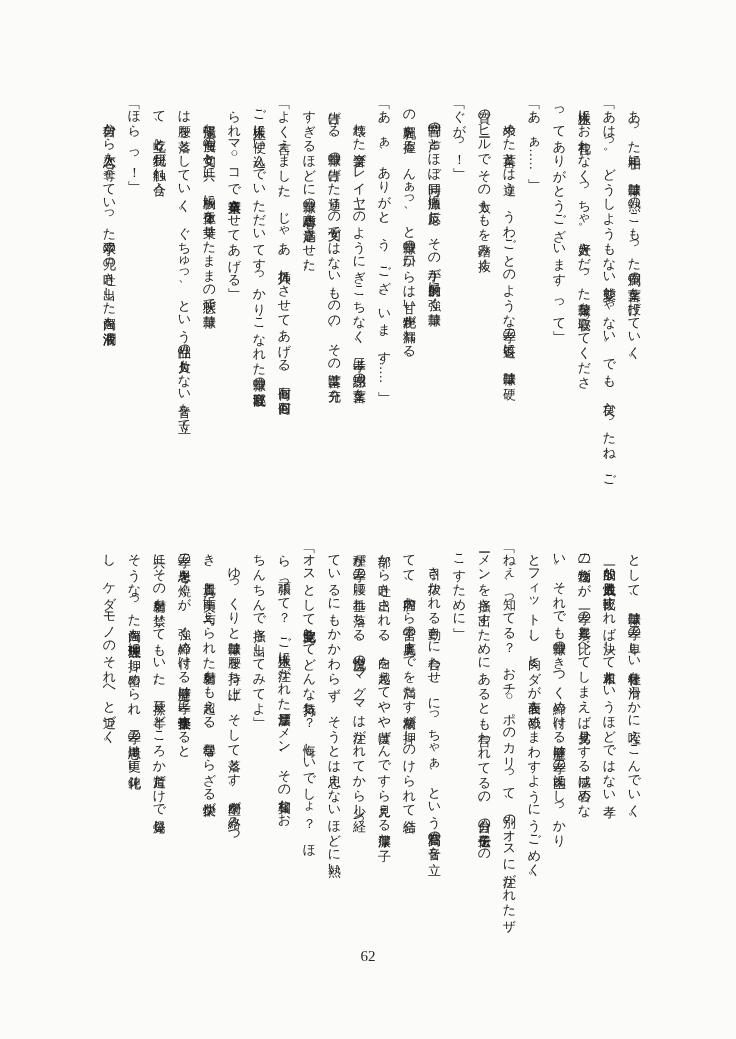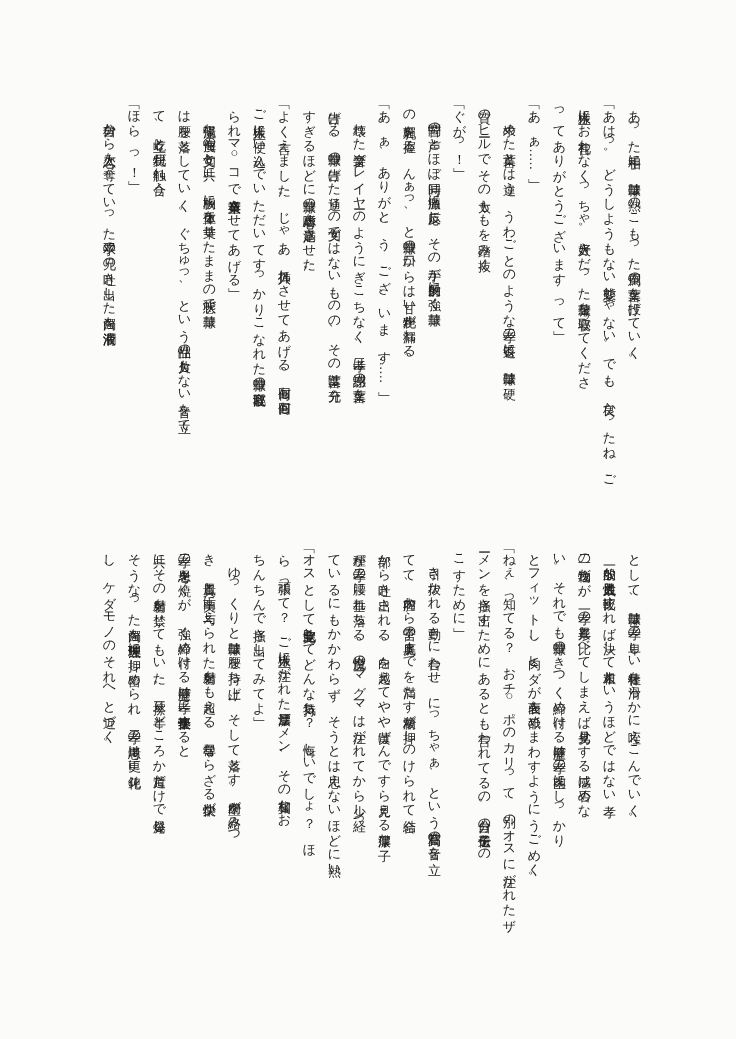--- a/index.html
+++ b/index.html
@@ -94,14 +94,15 @@
       <div class="vcol">ら、頑張って？　ご主人様に注がれた濃厚ザーメン、その貧相なお</div>
       <div class="vcol">ちんちんで掻き出してみてよ」</div>
       <div class="vcol">　ゆっくりと隷華は腰を持ち上げ、そして落とす。肉壁が絡みつ</div>
       <div class="vcol">き、風貴と美南に与えられた射精をも超える、尋常ならざる快楽が</div>
       <div class="vcol">孝二の思考を焼くが、強く締め付ける膣壁は孝二に快楽奉仕すると</div>
       <div class="vcol">共にその射精を禁じてもいた。三擦り半どころか片道だけで爆発し</div>
       <div class="vcol">そうなった白濁を無理矢理に押し留められ、孝二の思考は更に鈍化</div>
       <div class="vcol">し、ケダモノのそれへと近づく。</div>
     </section>
 
+  <div class="page-number">62</div>
 
 </div>
 
 </body></html>

